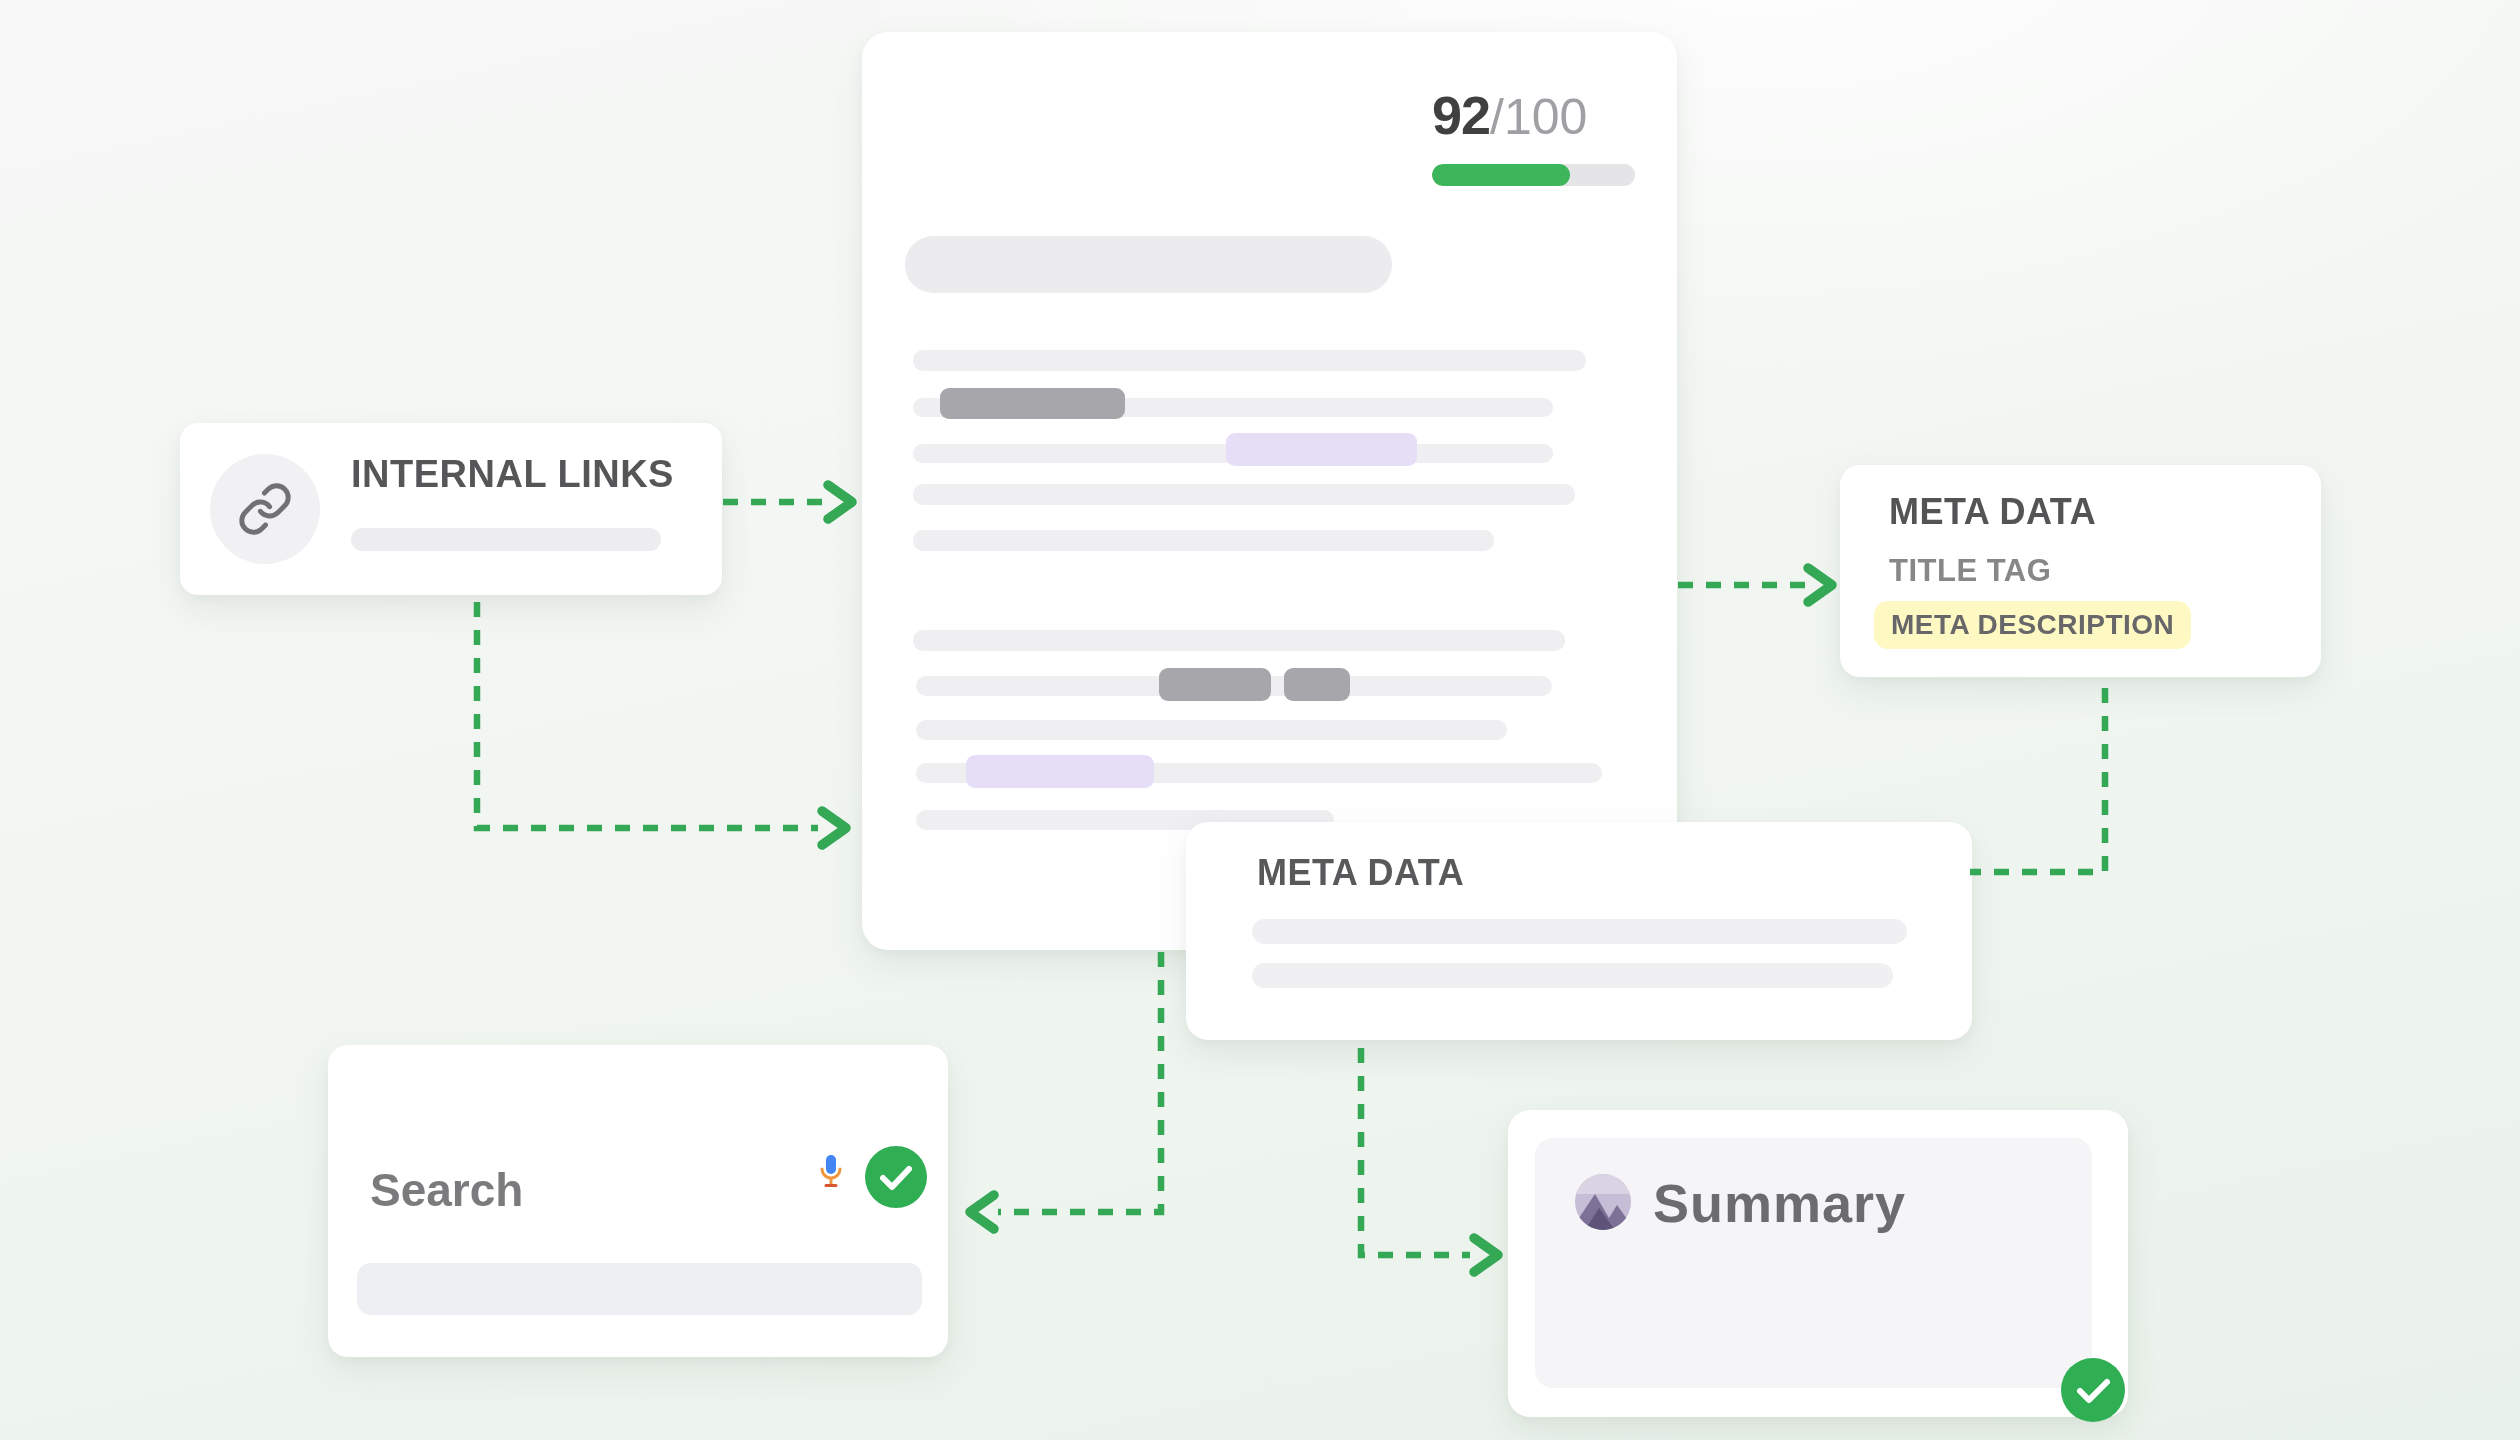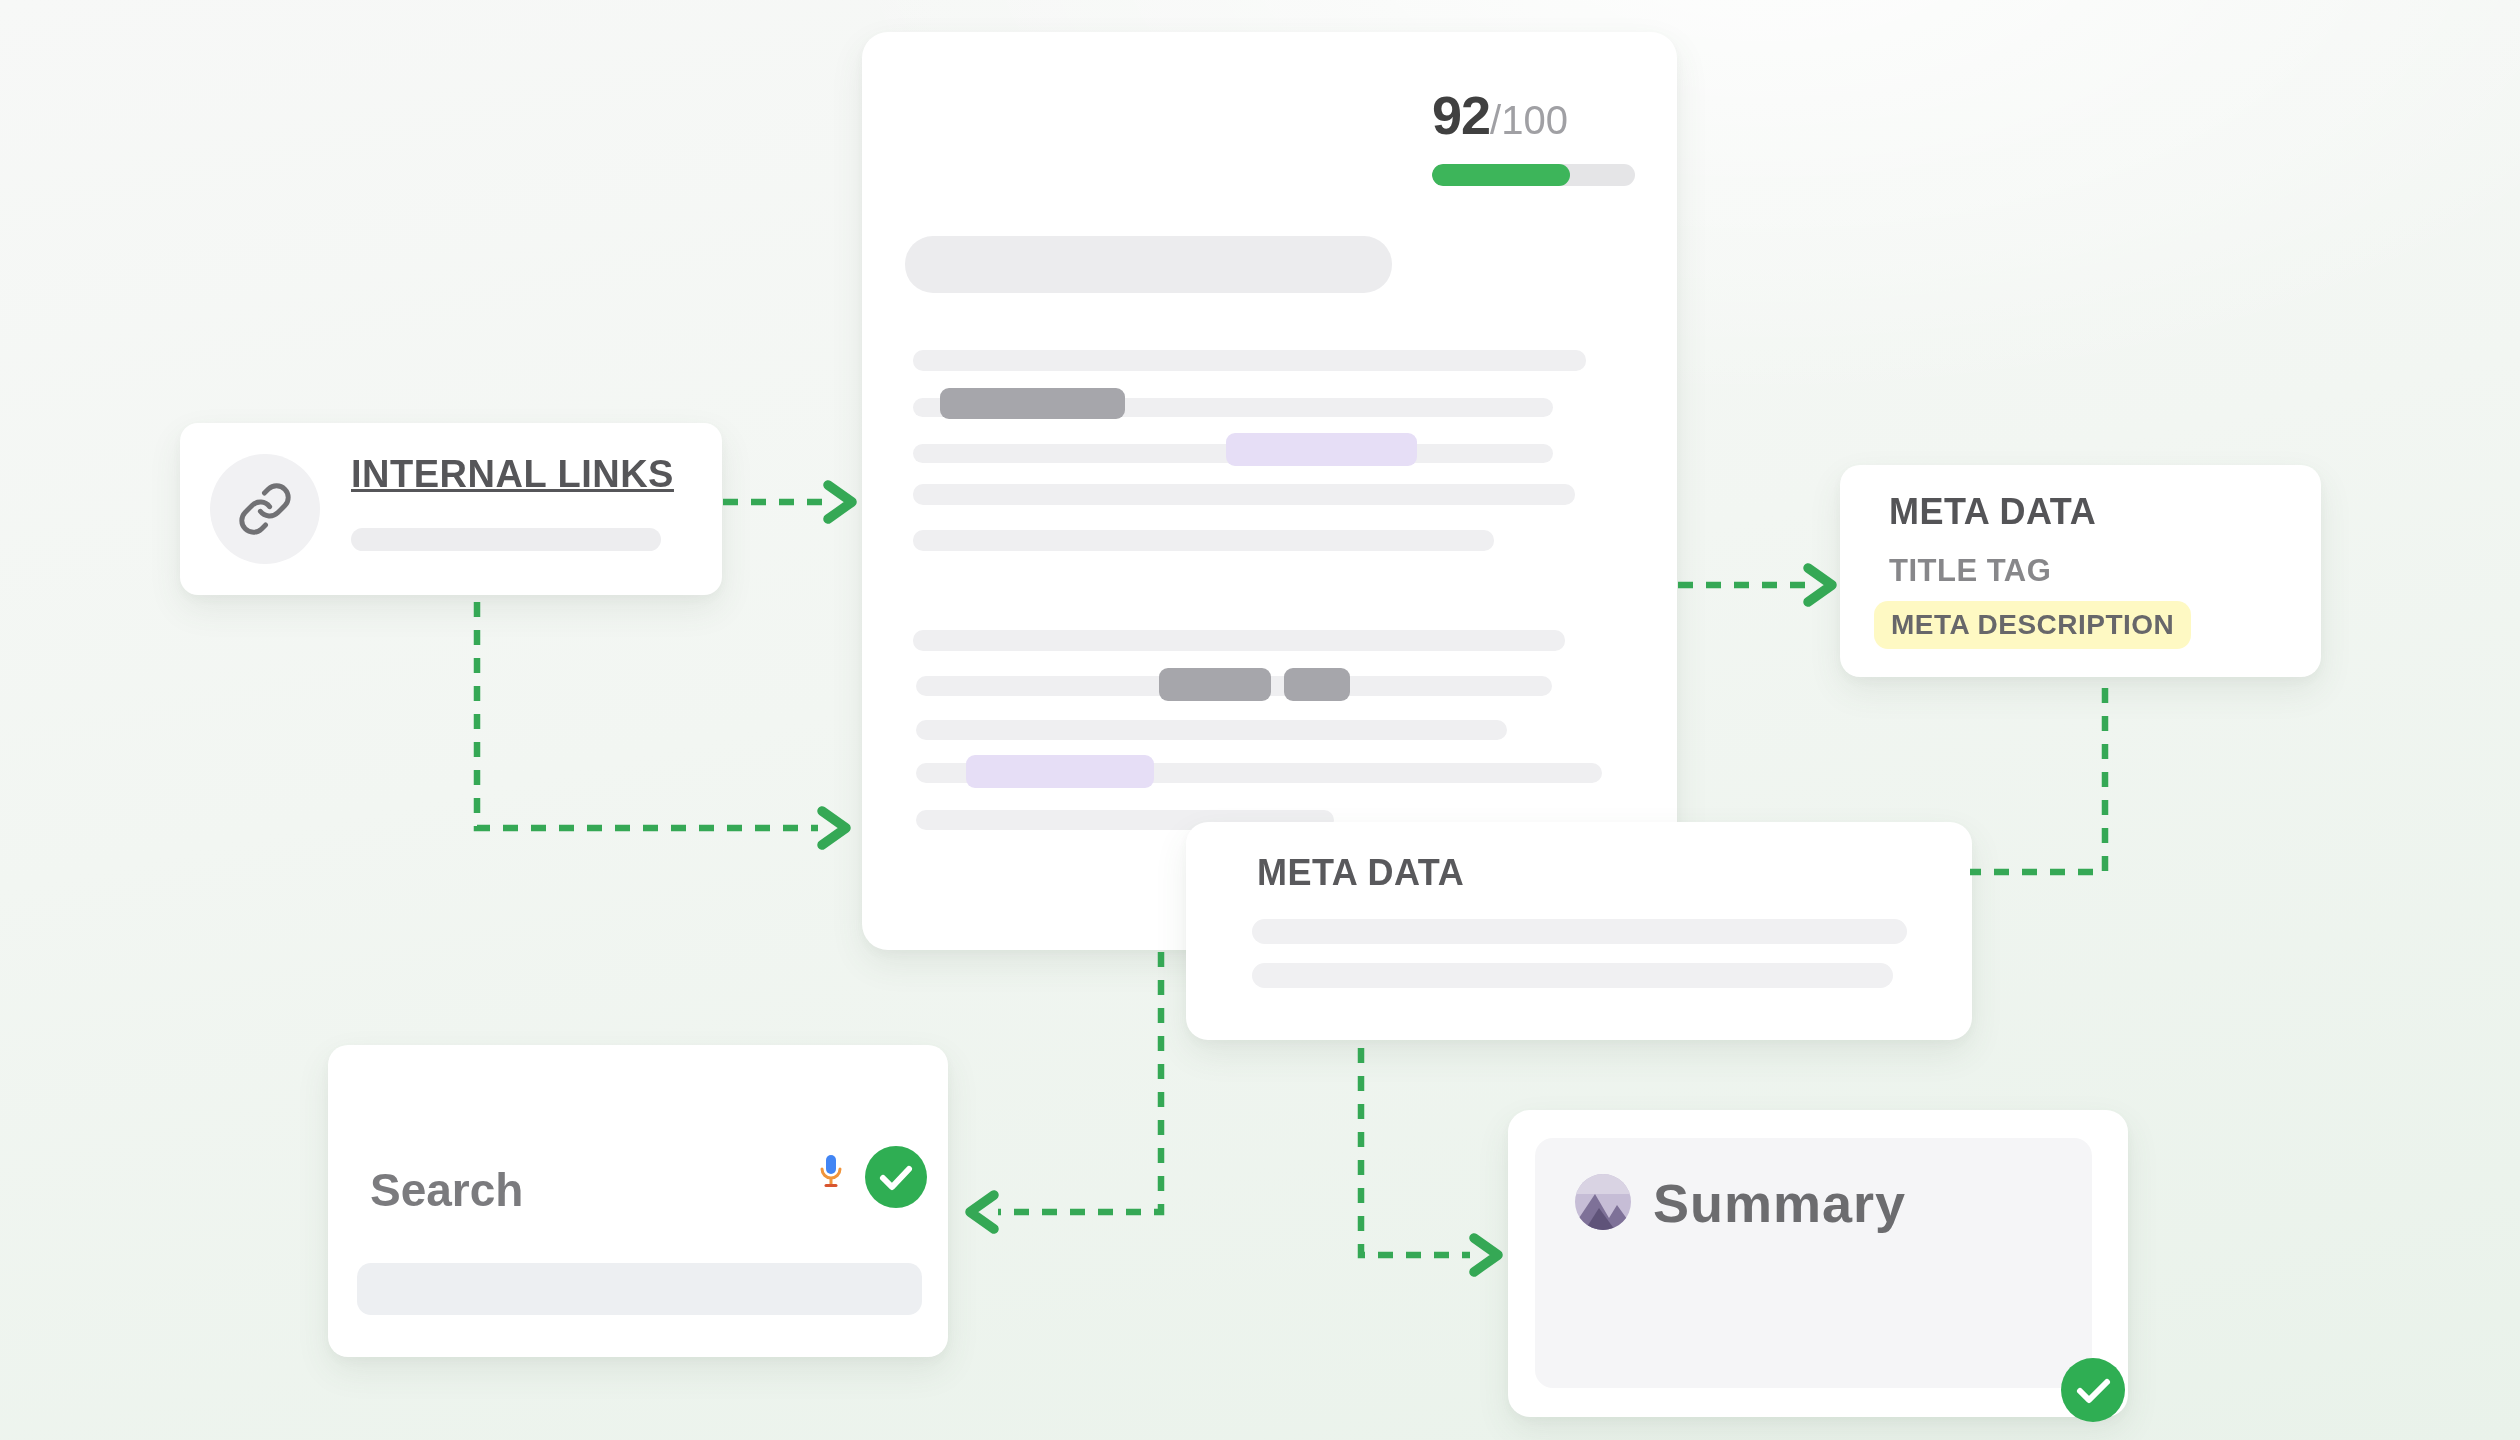--- a/index.html
+++ b/index.html
@@ -20,29 +20,29 @@
   .sk { position:absolute; background:#efeff1; border-radius:10px; }
   .seg { position:absolute; border-radius:9px; }
   .seg.dark { background:#a6a6ab; }
   .seg.purple { background:#e6def6; }
 
   
   .doc-card { left:862px; top:32px; width:815px; height:918px; border-radius:26px; }
   .score-wrap { position:absolute; left:570px; top:52px; width:210px; }
   .score-text { display:flex; align-items:baseline; }
   .score-value { font-size:54px; font-weight:bold; color:#404040; letter-spacing:-1px; }
-  .score-denominator { font-size:40px; color:#a0a0a4; }
+  .score-denominator { font-size:50px; color:#a0a0a4; }
   .progress-track { position:absolute; left:0; top:80px; width:203px; height:22px; border-radius:11px; background:#e5e5e7; overflow:hidden; }
   .progress-fill { height:100%; border-radius:11px; background:#3db55a; }
   .doc-title-bar { left:43px; top:204px; width:487px; height:57px; border-radius:28px; background:#ececee; }
 
   
   .links-card { left:180px; top:423px; width:542px; height:172px; border-radius:18px; }
   .links-icon-circle { position:absolute; left:30px; top:31px; width:110px; height:110px; border-radius:50%; background:#f1f1f3; display:flex; align-items:center; justify-content:center; }
-  .links-title { position:absolute; left:171px; top:30px; font-size:38px; font-weight:bold; color:#565659; letter-spacing:.5px;text-decoration:underline; }
+  .links-title { position:absolute; left:171px; top:30px; font-size:38px; font-weight:bold; color:#565659; letter-spacing:.5px; }
   .links-bar { left:171px; top:105px; width:310px; height:23px; border-radius:12px; background:#ededef; }
 
   
   .meta-right-card { left:1840px; top:465px; width:481px; height:212px; border-radius:20px; }
   .meta-right-title { position:absolute; left:49px; top:26px; font-size:36px; font-weight:bold; color:#545457; letter-spacing:.5px; }
   .meta-row-title-tag { position:absolute; left:49px; top:88px; font-size:31px; font-weight:bold; color:#87878a; letter-spacing:.5px; }
   .meta-pill { position:absolute; left:34px; top:136px; height:48px; line-height:48px; padding:0 17px; border-radius:14px; background:#fef9c3; font-size:28px; font-weight:bold; color:#67676a; letter-spacing:.5px; }
 
   
   .meta-bottom-card { left:1186px; top:822px; width:786px; height:218px; border-radius:22px; }

